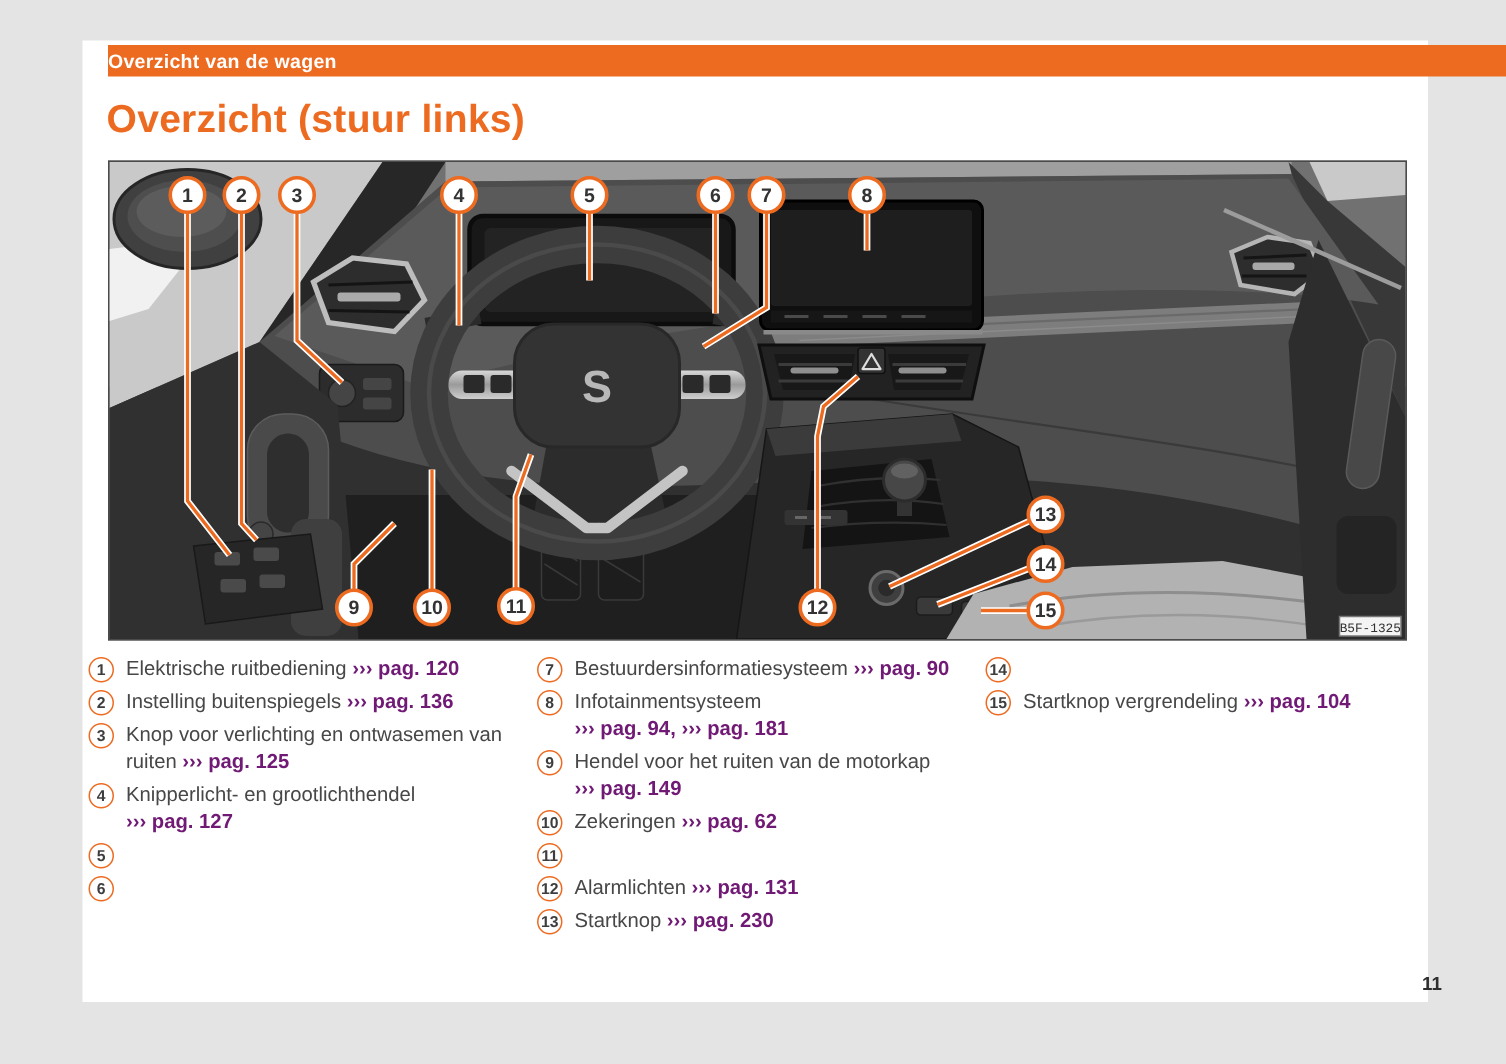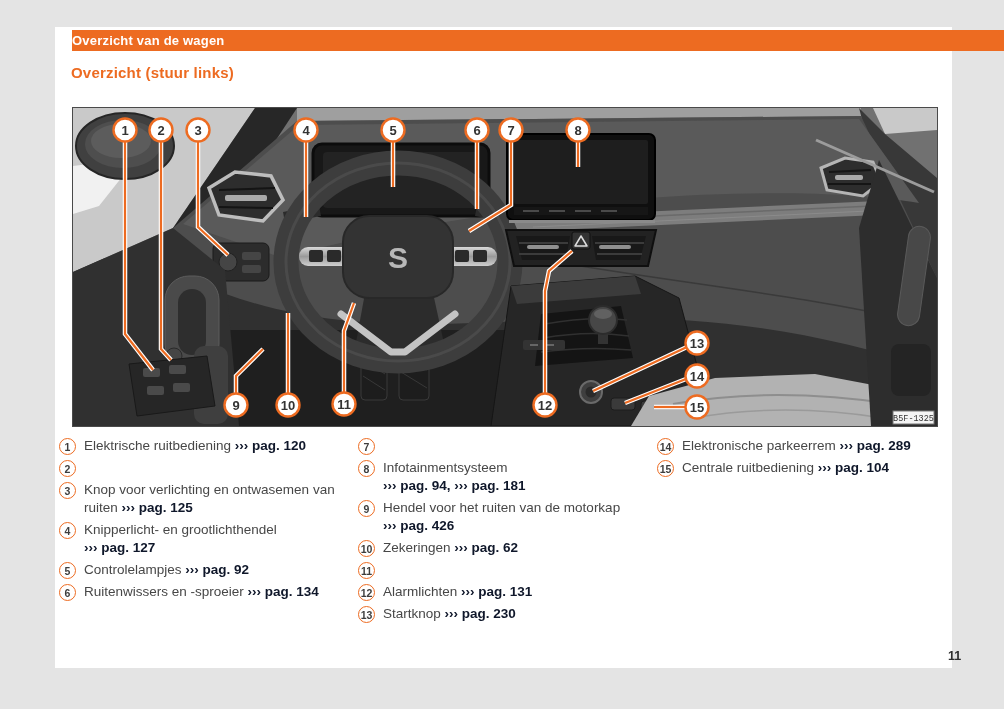--- a/index.html
+++ b/index.html
@@ -1,30 +1,30 @@
 <!DOCTYPE html>
 <html><head>
 <meta charset="utf-8">
 <style>
   html,body{margin:0;padding:0;background:#e7e7e7;font-family:"Liberation Sans",sans-serif;}
   #screen{position:relative;width:1004px;height:709px;background:#e4e4e4;overflow:hidden;}
   #white-page{position:absolute;left:55px;top:27px;width:897px;height:641px;background:#ffffff;}
   #banner{position:absolute;left:72px;top:30px;width:1004px;height:21px;background:#ED6B21;
           color:#fff;font-size:13px;font-weight:bold;text-align:left;line-height:21px;letter-spacing:.2px;}
-  #heading{position:absolute;left:71px;top:64px;color:#ED6B21;font-size:15px;font-weight:bold;letter-spacing:.2px;}
+  #heading{position:absolute;left:71px;top:64px;color:#ED6B21;font-size:26px;font-weight:bold;letter-spacing:.2px;}
   #figure{position:absolute;left:72px;top:107px;width:864px;height:318px;border:1px solid #4a4a4a;box-sizing:content-box;background:#6f6f6f;}
   #figure svg{display:block;width:864px;height:318px;}
   svg text{user-select:none;}
   #legend{position:absolute;left:59px;top:437px;display:flex;}
   .legend-col{width:290px;margin-right:9px;}
   .legend-item{display:flex;margin-bottom:4px;font-size:13.5px;line-height:18px;color:#474747;}
   .legend-item .num{flex:0 0 auto;width:15px;height:15px;margin:1px 8px 0 0;border:1.6px solid #ED6B21;border-radius:50%;
         display:inline-flex;align-items:center;justify-content:center;font-size:10.5px;font-weight:bold;color:#3d3d3d;background:#fff;}
   .legend-item .num.empty{border-color:transparent;}
-  .legend-item .ref{font-weight:bold;color:#0f172a;white-space:nowrap;}
+  .legend-item .ref{font-weight:bold;color:#701a75;white-space:nowrap;}
   #page-number{position:absolute;left:948px;top:649px;font-size:12.5px;font-weight:bold;color:#2e2e2e;}
   .co-num{font-size:13px;font-weight:bold;fill:#333;text-anchor:middle;}
 </style>
 </head>
 <body>
 
 <div id="screen">
   <div id="white-page"></div>
 
   <div id="banner">Overzicht van de wagen</div>
@@ -267,72 +267,71 @@
   </div>
 
   <div id="legend">
       <div class="legend-col">
         <div class="legend-item">
           <span class="num">1</span>
           <span><span>Elektrische ruitbediening </span><span class="ref">››› pag. 120</span></span>
         </div>
         <div class="legend-item">
           <span class="num">2</span>
+          <span><span>Instelling buitenspiegels </span><span class="ref">››› pag. 136</span></span>
         </div>
         <div class="legend-item">
           <span class="num">3</span>
           <span><span>Knop voor verlichting en ontwasemen van ruiten </span><span class="ref">››› pag. 125</span></span>
         </div>
         <div class="legend-item">
           <span class="num">4</span>
           <span><span>Knipperlicht- en grootlichthendel </span><span class="ref">››› pag. 127</span></span>
         </div>
         <div class="legend-item">
           <span class="num">5</span>
-          <span><span>Controlelampjes </span><span class="ref">››› pag. 92</span></span>
         </div>
         <div class="legend-item">
           <span class="num">6</span>
-          <span><span>Ruitenwissers en -sproeier </span><span class="ref">››› pag. 134</span></span>
         </div>
       </div>
       <div class="legend-col">
         <div class="legend-item">
           <span class="num">7</span>
+          <span><span>Bestuurdersinformatiesysteem </span><span class="ref">››› pag. 90</span></span>
         </div>
         <div class="legend-item">
           <span class="num">8</span>
           <span><span>Infotainmentsysteem </span><span class="ref">››› pag. 94, ››› pag. 181</span></span>
         </div>
         <div class="legend-item">
           <span class="num">9</span>
-          <span><span>Hendel voor het ruiten van de motorkap </span><span class="ref">››› pag. 426</span></span>
+          <span><span>Hendel voor het ruiten van de motorkap </span><span class="ref">››› pag. 149</span></span>
         </div>
         <div class="legend-item">
           <span class="num">10</span>
           <span><span>Zekeringen </span><span class="ref">››› pag. 62</span></span>
         </div>
         <div class="legend-item">
           <span class="num">11</span>
         </div>
         <div class="legend-item">
           <span class="num">12</span>
           <span><span>Alarmlichten </span><span class="ref">››› pag. 131</span></span>
         </div>
         <div class="legend-item">
           <span class="num">13</span>
           <span><span>Startknop </span><span class="ref">››› pag. 230</span></span>
         </div>
       </div>
       <div class="legend-col">
         <div class="legend-item">
           <span class="num">14</span>
-          <span><span>Elektronische parkeerrem </span><span class="ref">››› pag. 289</span></span>
         </div>
         <div class="legend-item">
           <span class="num">15</span>
-          <span><span>Centrale ruitbediening </span><span class="ref">››› pag. 104</span></span>
+          <span><span>Startknop vergrendeling </span><span class="ref">››› pag. 104</span></span>
         </div>
       </div>
     </div>
 
   <div id="page-number">11</div>
 </div>
 
 </body></html>

